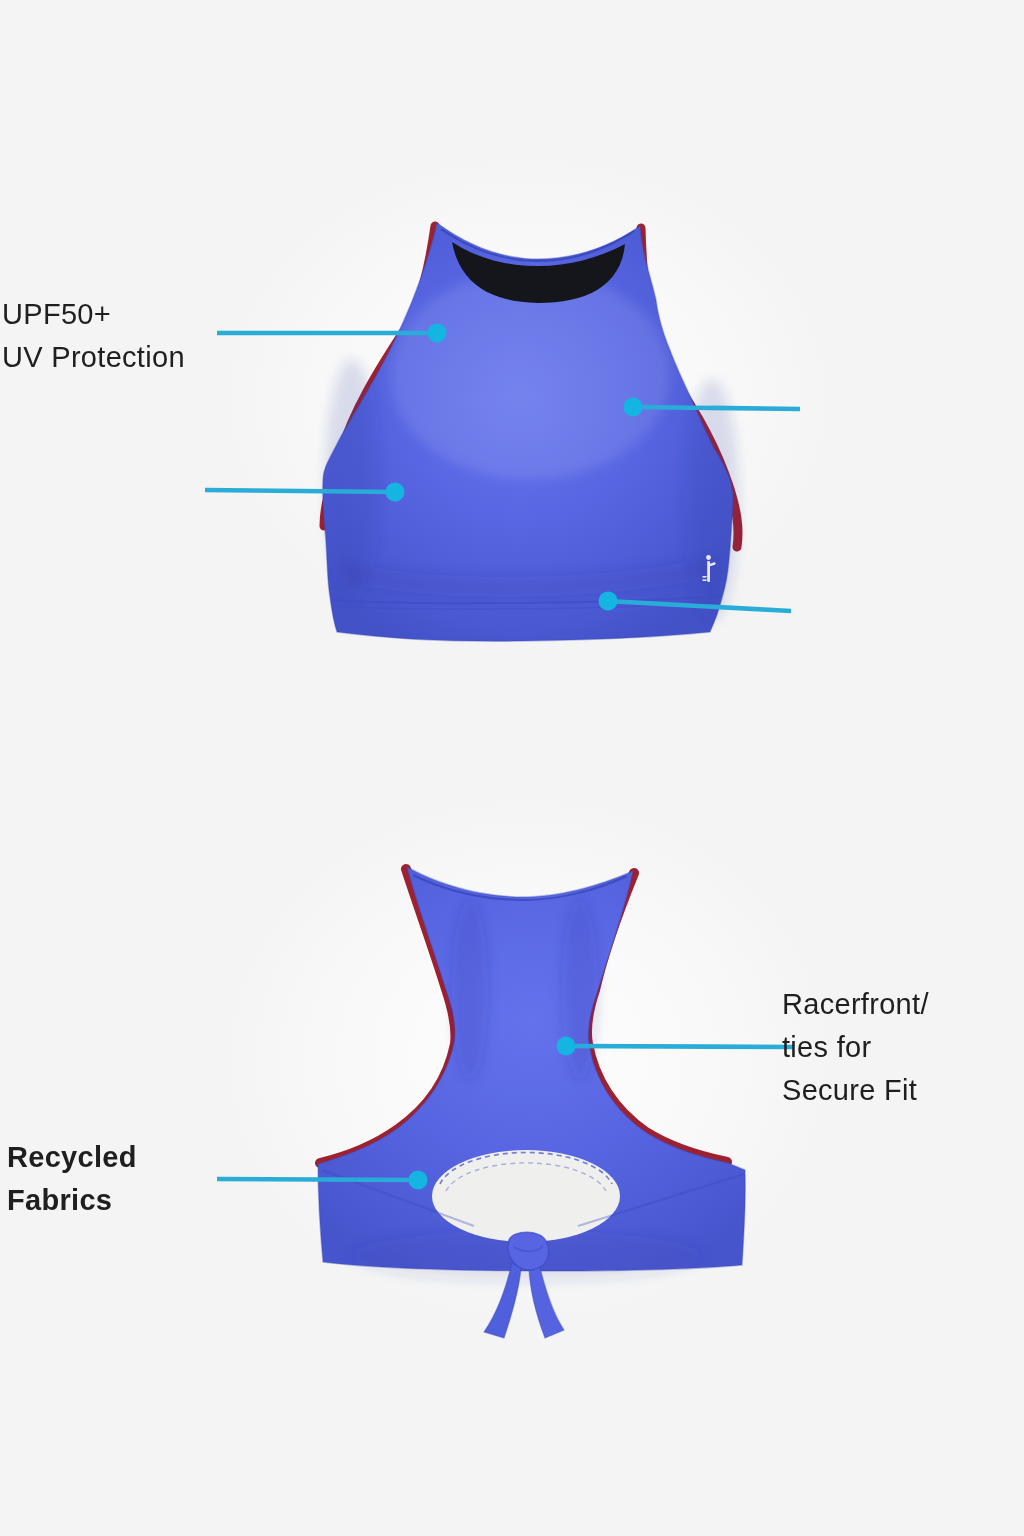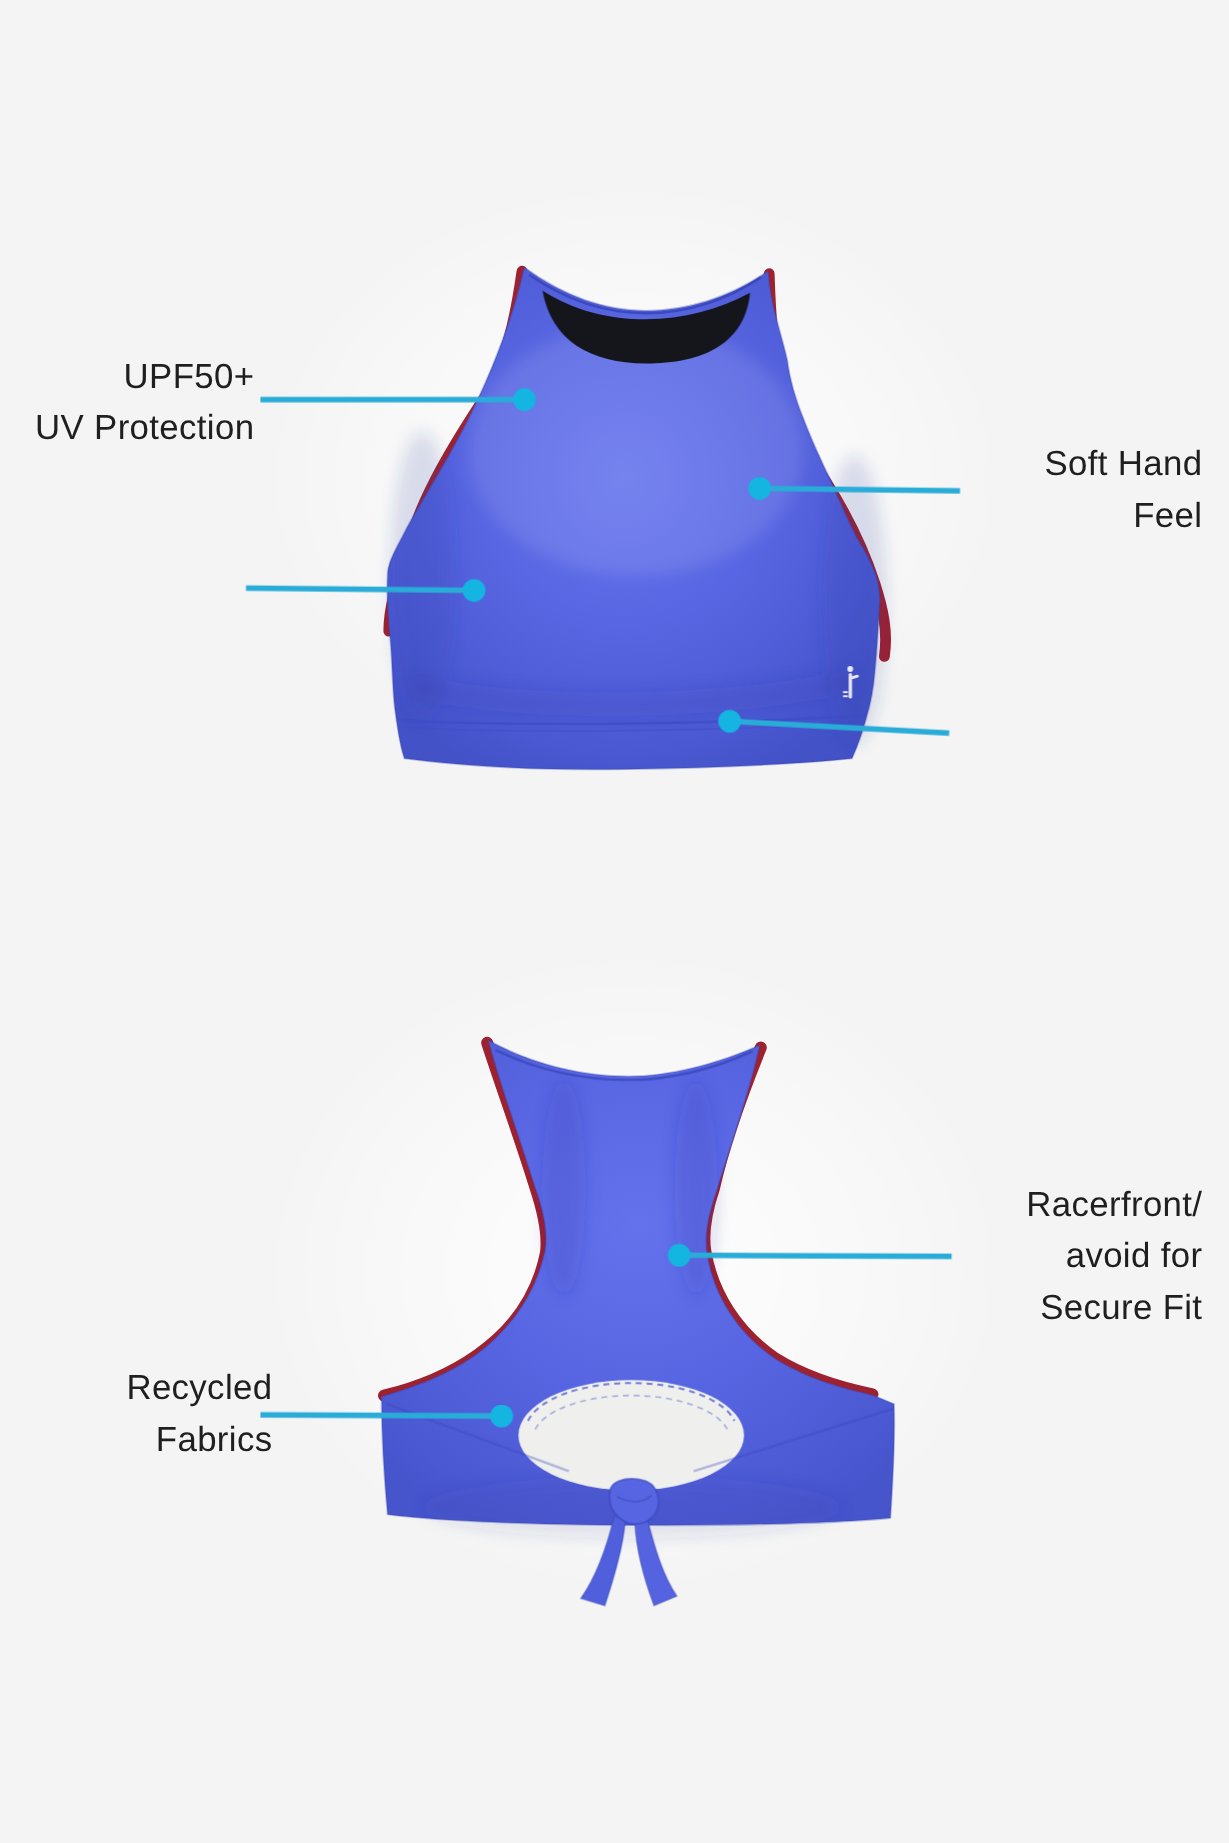--- a/index.html
+++ b/index.html
@@ -10,30 +10,30 @@
     overflow:hidden;
     font-family:"Liberation Sans","DejaVu Sans",sans-serif;
   }
   .art{position:absolute;left:0;top:0;width:1024px;height:1536px;}
   .callout-label{
     position:absolute;
     color:#1f1f1f;
     font-size:29px;
     line-height:43px;
     letter-spacing:.3px;
-    text-align:right;
+    text-align:left;
     white-space:pre-line;
     z-index:5;
   }
   .lbl-upf{left:2px;top:293px;width:210px;}
   .lbl-lined{left:3px;top:424px;width:200px;}
   .lbl-soft{left:782px;top:366px;width:220px;}
   .lbl-secure{left:779px;top:548px;width:220px;}
   .lbl-racer{left:782px;top:983px;width:220px;}
-  .lbl-recycled{left:7px;top:1136px;width:220px;}
+  .lbl-recycled{left:7px;top:1136px;width:220px;font-weight:bold;}
 </style>
 </head>
 <body>
 
 <div class="canvas">
 
   <svg class="art" viewBox="0 0 1024 1536" aria-hidden="true">
     <defs>
       <radialGradient id="fabricFront" cx="48%" cy="42%" r="65%">
         <stop offset="0%" stop-color="#6675ee"></stop>
@@ -169,21 +169,19 @@
       <circle cx="395" cy="492" r="9.5"></circle>
       <circle cx="633" cy="407" r="9.5"></circle>
       <circle cx="608" cy="601" r="9.5"></circle>
       <circle cx="566" cy="1046" r="9.5"></circle>
       <circle cx="418" cy="1180" r="9.5"></circle>
     </g>
   </svg>
 
   <div class="callout-label lbl-upf">UPF50+
 UV Protection</div>
-  <div class="callout-label lbl-soft">Soft Hand
-Feel</div>
   <div class="callout-label lbl-racer">Racerfront/
-avoid for
+ties for
 Secure Fit</div>
   <div class="callout-label lbl-recycled">Recycled
 Fabrics</div>
 
 </div>
 
 </body></html>

